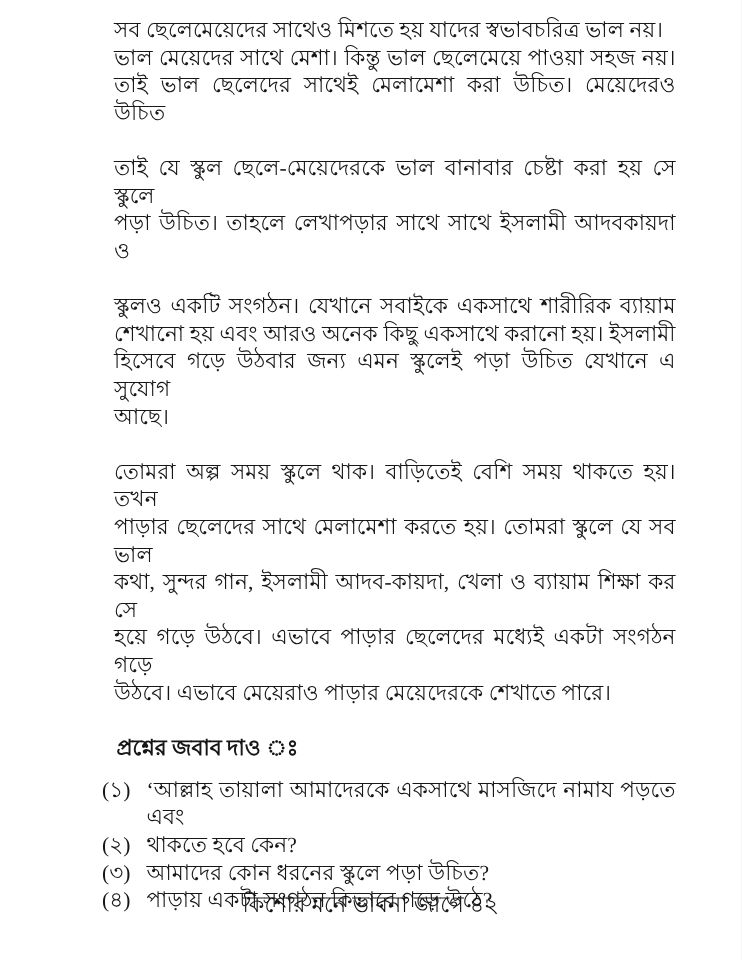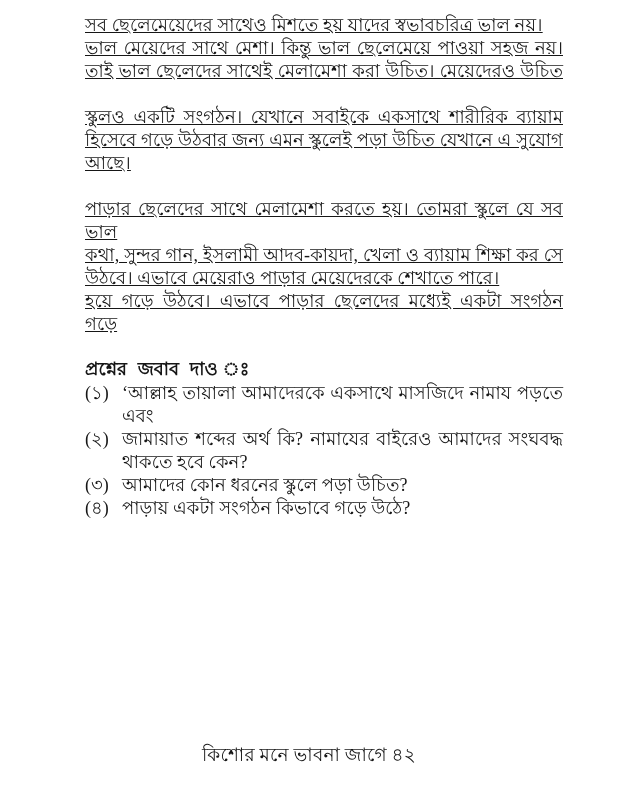--- a/index.html
+++ b/index.html
@@ -13,41 +13,39 @@
     height:800px;
     margin:0 auto;
     background:#ffffff;
     color:#161616;
     overflow:hidden;
   }
   .content{
     padding:14px 55px 0 85px; 
   }
   .para{
-    margin:0 0 23px 0;
-    text-decoration:underline;
+    margin:0 0 23px 10px;
   }
   .line{
     display:block;
     font-size:18px;
     line-height:23px;
     text-align:justify;
     text-justify:inter-word;
     letter-spacing:0.1px;
   }
   
   .line.j{
     text-align-last:justify;
   }
   .qa-heading{
     font-weight:bold;
     font-size:18px;
     line-height:23px;
-    margin:0;
-    font-family:Liberation Mono, monospace;
+    margin:12px;
   }
   .q-item{
     display:flex;
     align-items:flex-start;
   }
   .q-num{
     flex:0 0 37px;
     font-size:18px;
     line-height:23px;
   }
@@ -75,50 +73,53 @@
   <div class="content">
 
     <section>
       <p class="para">
         <span class="line">সব ছেলেমেয়েদের সাথেও মিশতে হয় যাদের স্বভাবচরিত্র ভাল নয়।</span>
         <span class="line j">ভাল মেয়েদের সাথে মেশা। কিন্তু ভাল ছেলেমেয়ে পাওয়া সহজ নয়।</span>
         <span class="line j">তাই ভাল ছেলেদের সাথেই মেলামেশা করা উচিত। মেয়েদেরও উচিত</span>
       </p>
 
       <p class="para">
+        <span class="line j">তাই যে স্কুল ছেলে-মেয়েদেরকে ভাল বানাবার চেষ্টা করা হয় সে স্কুলে</span>
+        <span class="line j">পড়া উচিত। তাহলে লেখাপড়ার সাথে সাথে ইসলামী আদবকায়দা ও</span>
       </p>
 
       <p class="para">
         <span class="line j">স্কুলও একটি সংগঠন। যেখানে সবাইকে একসাথে শারীরিক ব্যায়াম</span>
+        <span class="line j">শেখানো হয় এবং আরও অনেক কিছু একসাথে করানো হয়। ইসলামী</span>
         <span class="line j">হিসেবে গড়ে উঠবার জন্য এমন স্কুলেই পড়া উচিত যেখানে এ সুযোগ</span>
         <span class="line">আছে।</span>
       </p>
 
       <p class="para">
+        <span class="line j">তোমরা অল্প সময় স্কুলে থাক। বাড়িতেই বেশি সময় থাকতে হয়। তখন</span>
         <span class="line j">পাড়ার ছেলেদের সাথে মেলামেশা করতে হয়। তোমরা স্কুলে যে সব ভাল</span>
         <span class="line j">কথা, সুন্দর গান, ইসলামী আদব-কায়দা, খেলা ও ব্যায়াম শিক্ষা কর সে</span>
+        <span class="line j">হয়ে গড়ে উঠবে। এভাবে পাড়ার ছেলেদের মধ্যেই একটা সংগঠন গড়ে</span>
         <span class="line">উঠবে। এভাবে মেয়েরাও পাড়ার মেয়েদেরকে শেখাতে পারে।</span>
-        <span class="line j">হয়ে গড়ে উঠবে। এভাবে পাড়ার ছেলেদের মধ্যেই একটা সংগঠন গড়ে</span>
       </p>
     </section>
 
     <section>
       <h2 class="qa-heading">প্রশ্নের জবাব দাও ঃ</h2>
 
       <div class="q-item">
         <span class="q-num">(১)</span>
         <span class="q-body">
           <span class="line j">‘আল্লাহ তায়ালা আমাদেরকে একসাথে মাসজিদে নামায পড়তে এবং</span>
         </span>
       </div>
 
       <div class="q-item">
         <span class="q-num">(২)</span>
         <span class="q-body">
-          <span class="line j">জামায়াত শব্দের অর্থ কি? নামাযের বাইরেও আমাদের সংঘবদ্ধ</span>
           <span class="line">থাকতে হবে কেন?</span>
         </span>
       </div>
 
       <div class="q-item">
         <span class="q-num">(৩)</span>
         <span class="q-body">
           <span class="line">আমাদের কোন ধরনের স্কুলে পড়া উচিত?</span>
         </span>
       </div>

